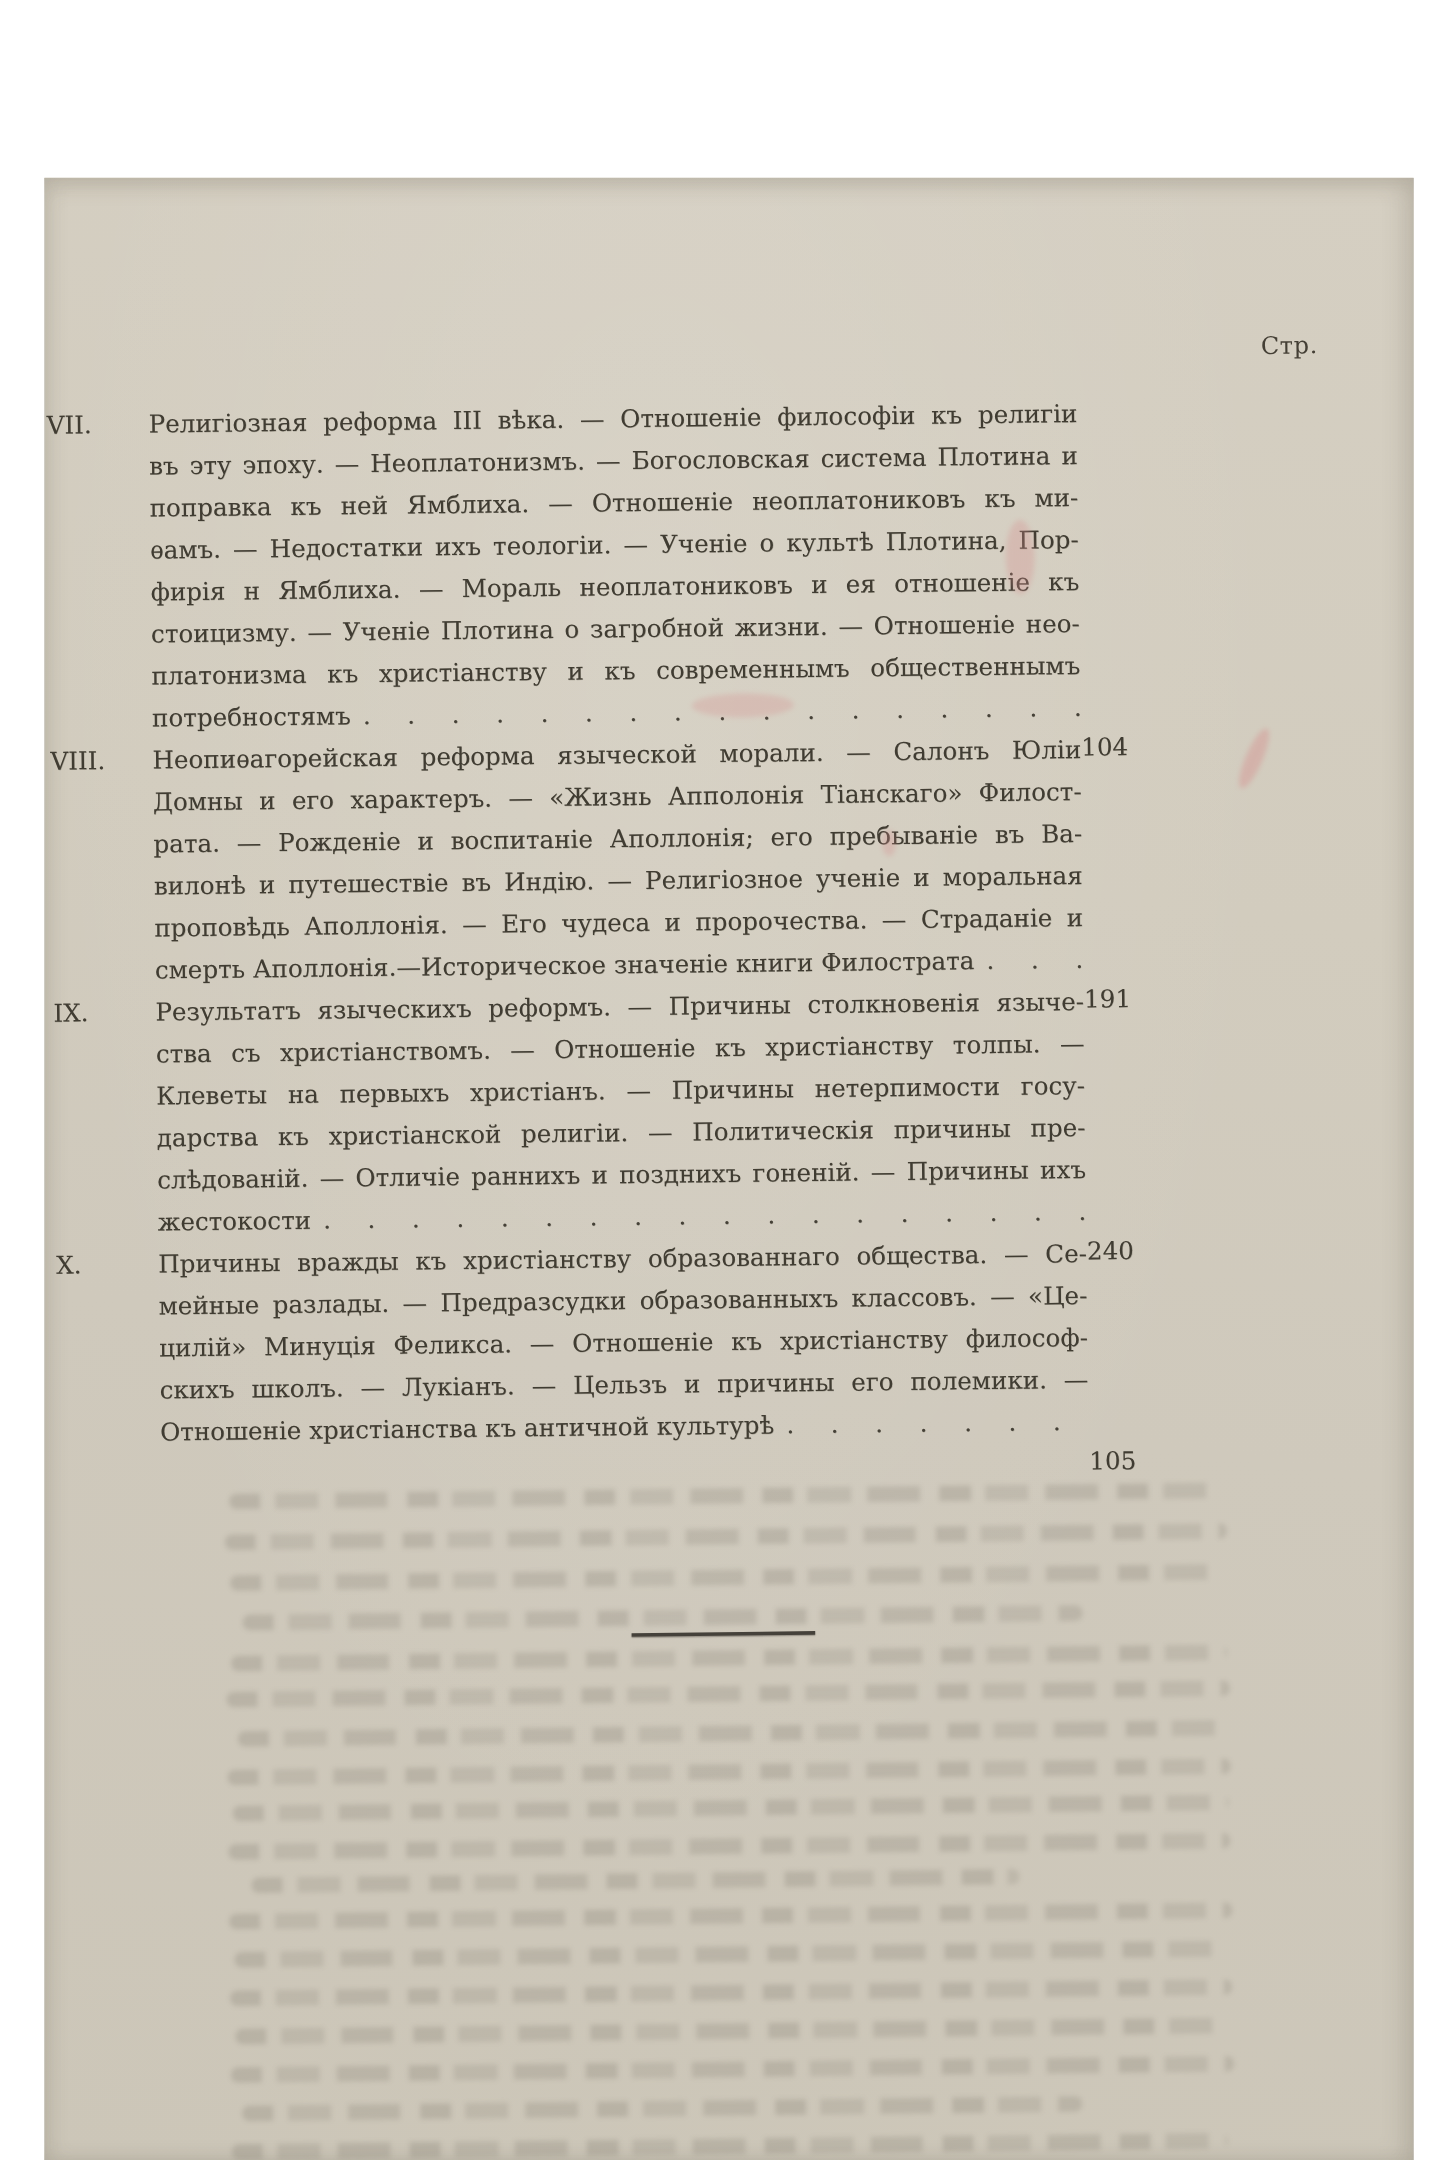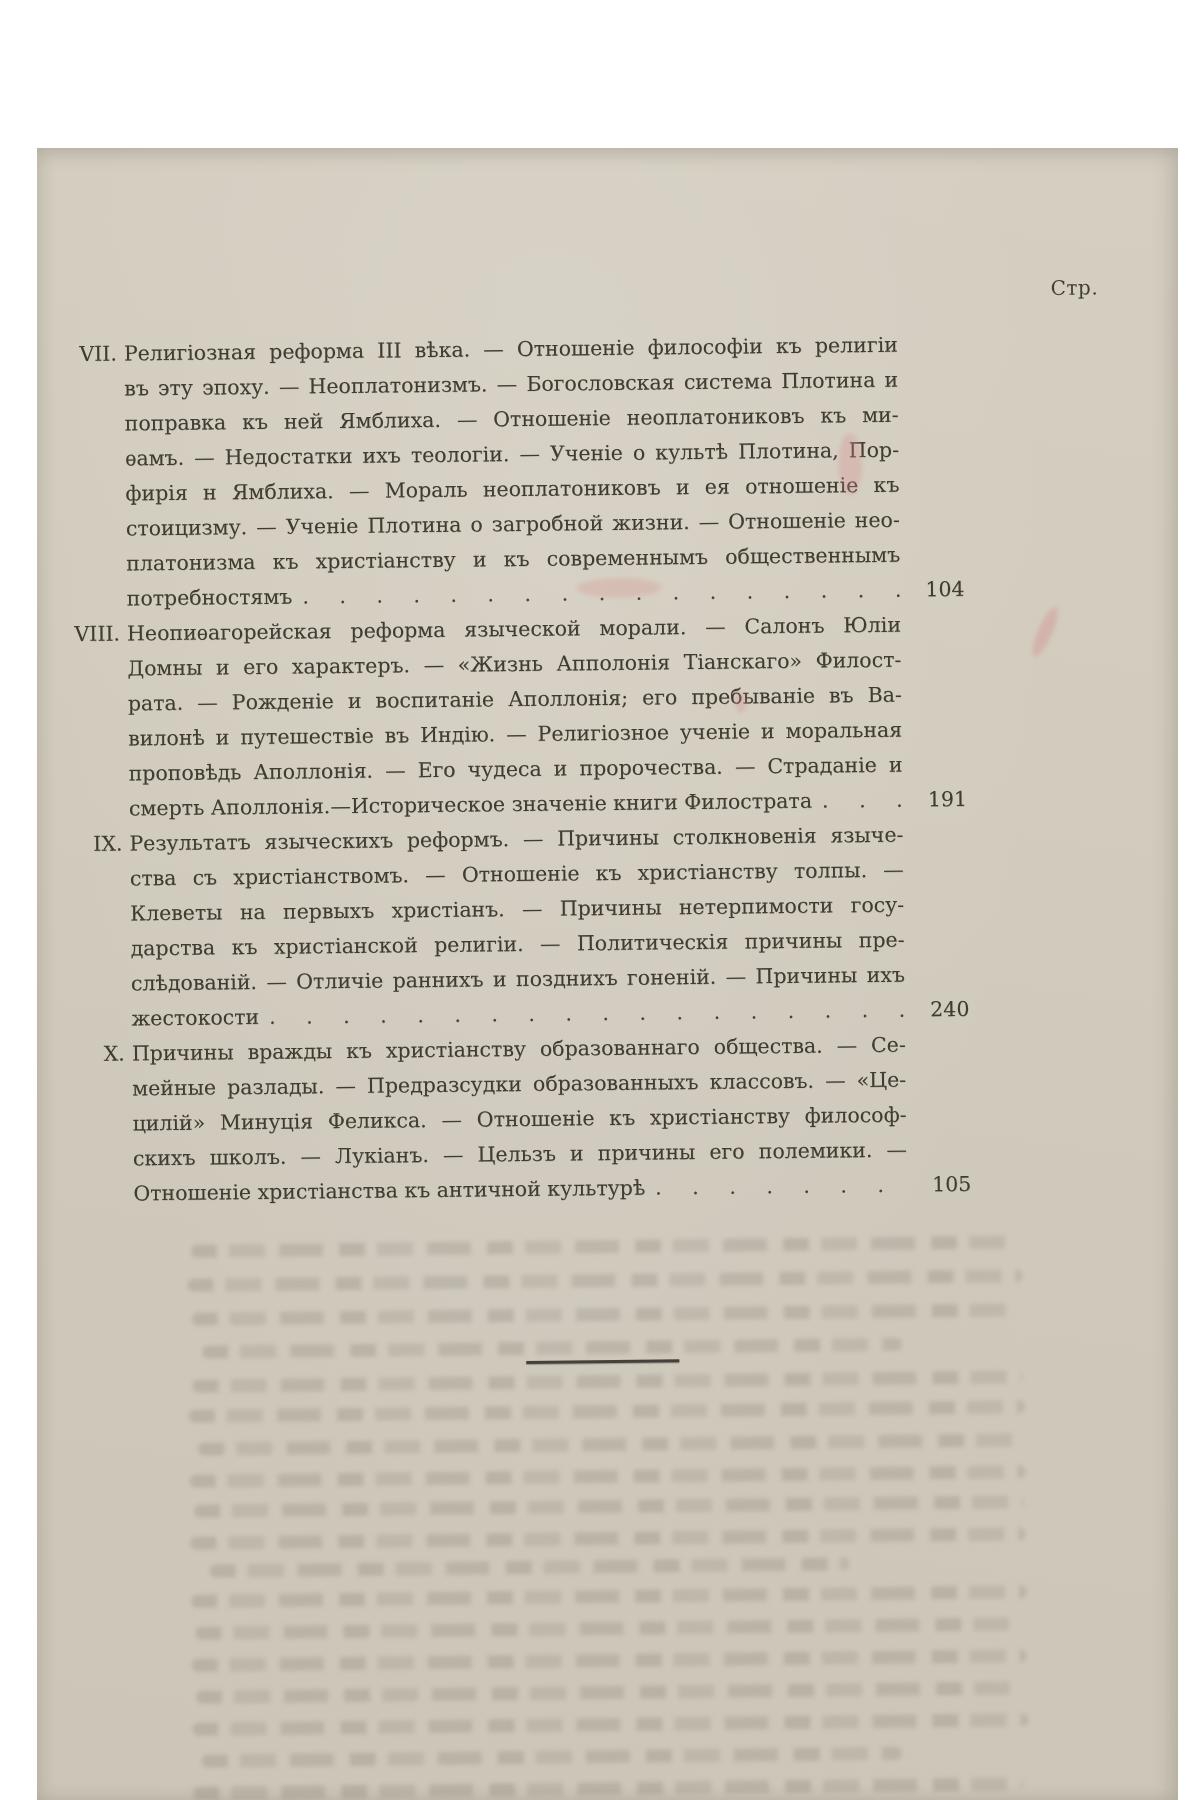--- a/index.html
+++ b/index.html
@@ -9,27 +9,27 @@
       radial-gradient(ellipse at 45% 25%, rgba(255,255,255,.10), rgba(0,0,0,0) 60%),
       linear-gradient(188deg,#d5cfc2 0%, #d2ccbe 35%, #cfc9bc 60%, #ccc6b8 100%);
     box-shadow: inset -10px 0 18px rgba(95,88,72,.14), inset 0 10px 16px rgba(95,88,72,.10),
                 inset 8px 0 14px rgba(95,88,72,.08);}
   .tilt{position:absolute;inset:0;transform:rotate(-0.65deg);transform-origin:50% 45%;}
   .str{position:absolute;top:133px;right:73px;font-size:20px;color:#44403600;color:#443f35;
     letter-spacing:.5px;}
   .toc{position:absolute;left:8px;top:183px;width:923px;color:#403c32;font-size:20.5px;
     text-shadow:.3px .4px 0 rgba(62,58,48,.30);}
   .row{display:flex;height:35px;line-height:35px;overflow:visible;}
-  .num{flex:none;width:78px;text-align:right;padding-right:7px;white-space:nowrap;}
+  .num{flex:none;width:78px;padding-right:7px;white-space:nowrap;}
   .body{flex:1;overflow:hidden;text-align:justify;text-align-last:justify;text-justify:inter-word;}
   .body.leader{display:flex;text-align:left;text-align-last:left;}
   .ltxt{flex:none;white-space:nowrap;}
   .dots{flex:1;overflow:hidden;white-space:nowrap;letter-spacing:12px;padding-left:10px;
     color:#454137;}
-  .pg{flex:none;width:64px;text-align:right;white-space:nowrap;}
+  .pg{flex:none;width:64px;text-align:left;white-space:nowrap;margin-top:33px;}
   .rule{position:absolute;left:484px;top:1212px;width:153px;height:3px;background:#45413a;
     box-shadow:0 1px 1px rgba(69,65,58,.4);}
   .bl{position:absolute;height:13px;filter:blur(2.3px);opacity:.50;border-radius:6px;
     background:repeating-linear-gradient(90deg,
       rgba(104,98,86,.40) 0 26px, rgba(104,98,86,0) 26px 38px,
       rgba(104,98,86,.30) 38px 74px, rgba(104,98,86,0) 74px 88px,
       rgba(104,98,86,.36) 88px 132px, rgba(104,98,86,0) 132px 148px);}
   .rm{position:absolute;background:#d58c8c;border-radius:50%;filter:blur(2px);}
 </style>
 </head>

